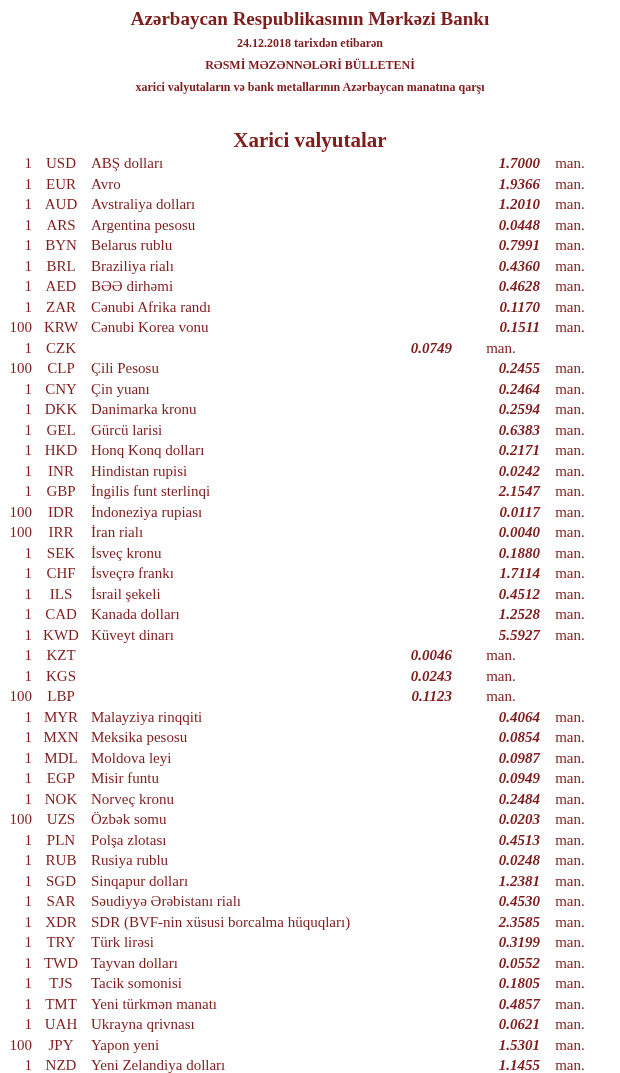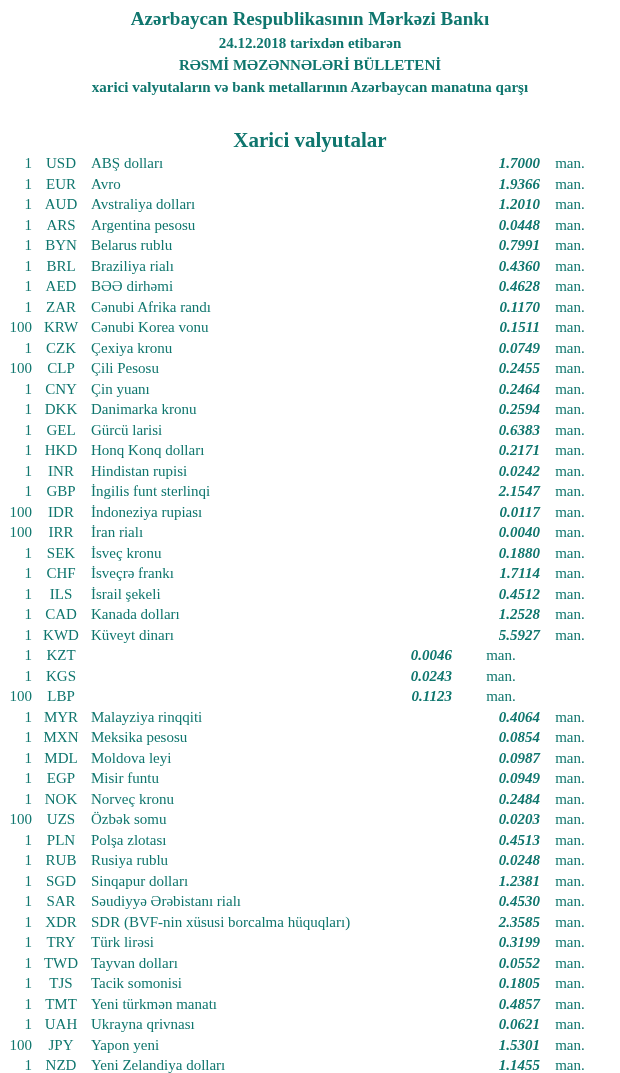--- a/index.html
+++ b/index.html
@@ -5,35 +5,35 @@
   html, body {
     margin: 0;
     padding: 0;
     background: #ffffff;
   }
   .page {
     position: relative;
     width: 620px;
     height: 1073px;
     background: #ffffff;
-    color: #0f766e;
+    color: #7f1d1d;
     font-family: "Liberation Serif", "DejaVu Serif", serif;
     overflow: hidden;
   }
   .doc-header {
     text-align: center;
     padding-top: 6px;
   }
   .bank-title {
     font-size: 19px;
     font-weight: bold;
     line-height: 26px;
   }
   .sub-line {
-    font-size: 15px;
+    font-size: 12px;
     font-weight: bold;
     line-height: 22px;
   }
   .section-title {
     text-align: center;
     font-size: 21px;
     font-weight: bold;
     line-height: 18px;
     margin-top: 33px;
   }
@@ -130,21 +130,20 @@
       <div class="currency-row">
     <span class="qty">100</span>
     <span class="code">KRW</span>
     <span class="name">Cənubi Korea vonu</span>
     <span class="rate">0.1511</span>
     <span class="unit">man.</span>
   </div>
       <div class="currency-row">
     <span class="qty">1</span>
     <span class="code">CZK</span>
-    <span class="name">Çexiya kronu</span>
     <span class="rate">0.0749</span>
     <span class="unit">man.</span>
   </div>
       <div class="currency-row">
     <span class="qty">100</span>
     <span class="code">CLP</span>
     <span class="name">Çili Pesosu</span>
     <span class="rate">0.2455</span>
     <span class="unit">man.</span>
   </div>

